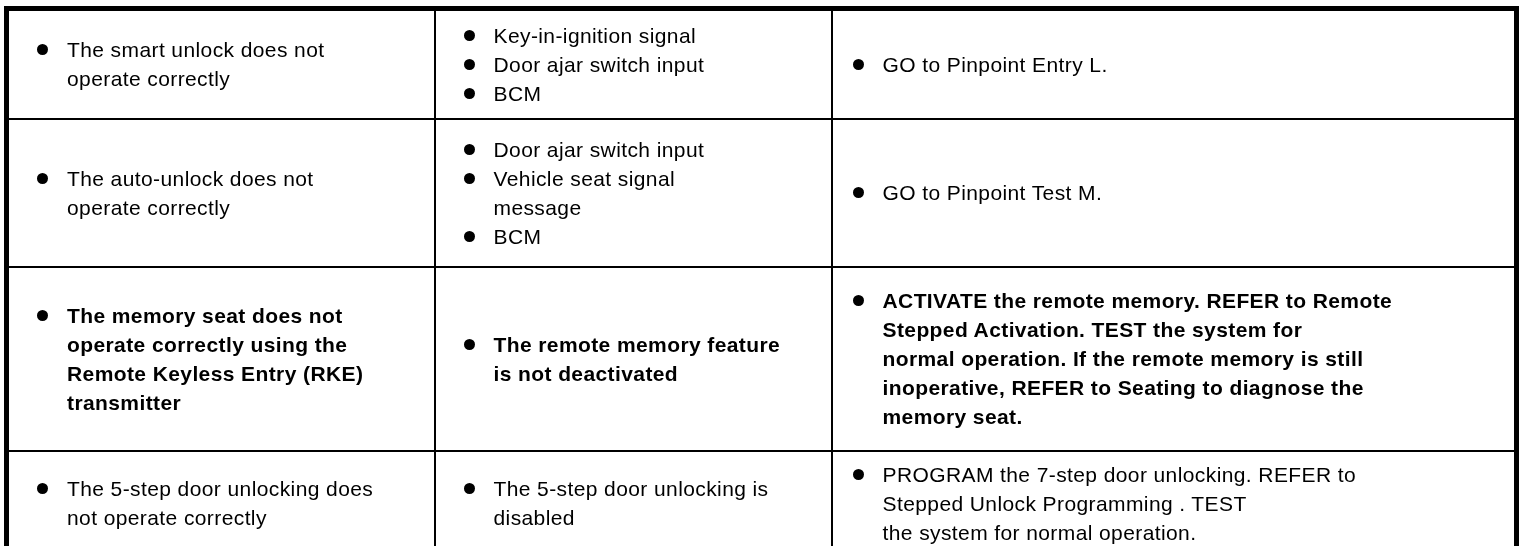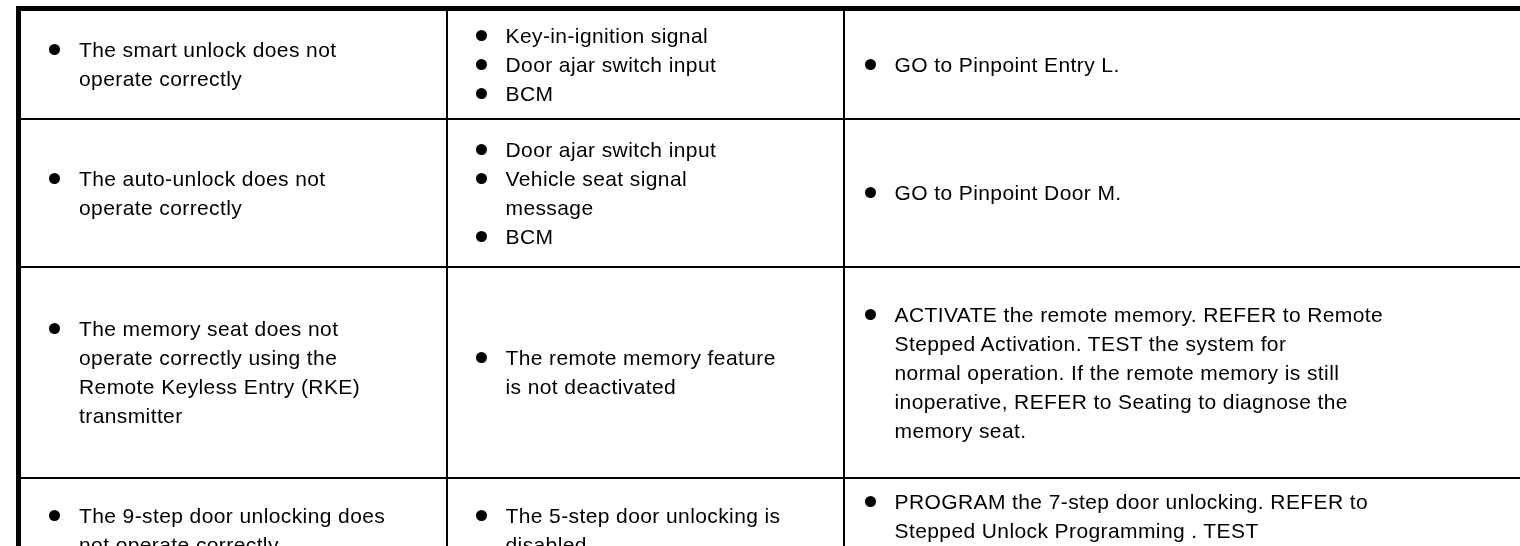--- a/index.html
+++ b/index.html
@@ -4,21 +4,21 @@
 <style>
   html, body {
     margin: 0;
     padding: 0;
     background: #ffffff;
   }
   .page {
     width: 1520px;
     height: 546px;
     box-sizing: border-box;
-    padding: 6px 6px 3px 16px;
+    padding: 6px 6px 3px 4px;
     background: #ffffff;
     font-family: "Liberation Sans", sans-serif;
     color: #000000;
   }
   table.diag {
     width: 1510px;
     height: 537px;
     border-collapse: collapse;
     table-layout: fixed;
     background: #ffffff;
@@ -35,21 +35,21 @@
     box-sizing: border-box;
   }
   td.cell.col-action {
     padding-left: 20px;
   }
   col.c1 { width: 428px; }
   col.c2 { width: 397px; }
   col.c3 { width: 685px; }
   tr.r1 { height: 110px; }
   tr.r2 { height: 148px; }
-  tr.r3 { height: 211px; }
+  tr.r3 { height: 184px; font-weight: bold; }
   tr.r4 { height: 107px; }
   .item {
     display: flex;
     align-items: flex-start;
   }
   .bullet {
     flex: 0 0 11px;
     width: 11px;
     height: 11px;
     margin-top: 9px;
@@ -126,21 +126,21 @@
 message</span>
           </div>
           <div class="item">
             <span class="bullet"></span>
             <span class="txt">BCM</span>
           </div>
         </td>
         <td class="cell col-action">
           <div class="item">
             <span class="bullet"></span>
-            <span class="txt">GO to Pinpoint Door M.</span>
+            <span class="txt">GO to Pinpoint Test M.</span>
           </div>
         </td>
       </tr>
 
       <tr class="r3">
         <td class="cell col-symptom">
           <div class="item">
             <span class="bullet"></span>
             <span class="txt">The memory seat does not
 operate correctly using the
@@ -164,21 +164,21 @@
 inoperative, REFER to Seating to diagnose the
 memory seat.</span>
           </div>
         </td>
       </tr>
 
       <tr class="r4">
         <td class="cell col-symptom">
           <div class="item">
             <span class="bullet"></span>
-            <span class="txt">The 9-step door unlocking does
+            <span class="txt">The 5-step door unlocking does
 not operate correctly</span>
           </div>
         </td>
         <td class="cell col-sources">
           <div class="item">
             <span class="bullet"></span>
             <span class="txt">The 5-step door unlocking is
 disabled</span>
           </div>
         </td>

